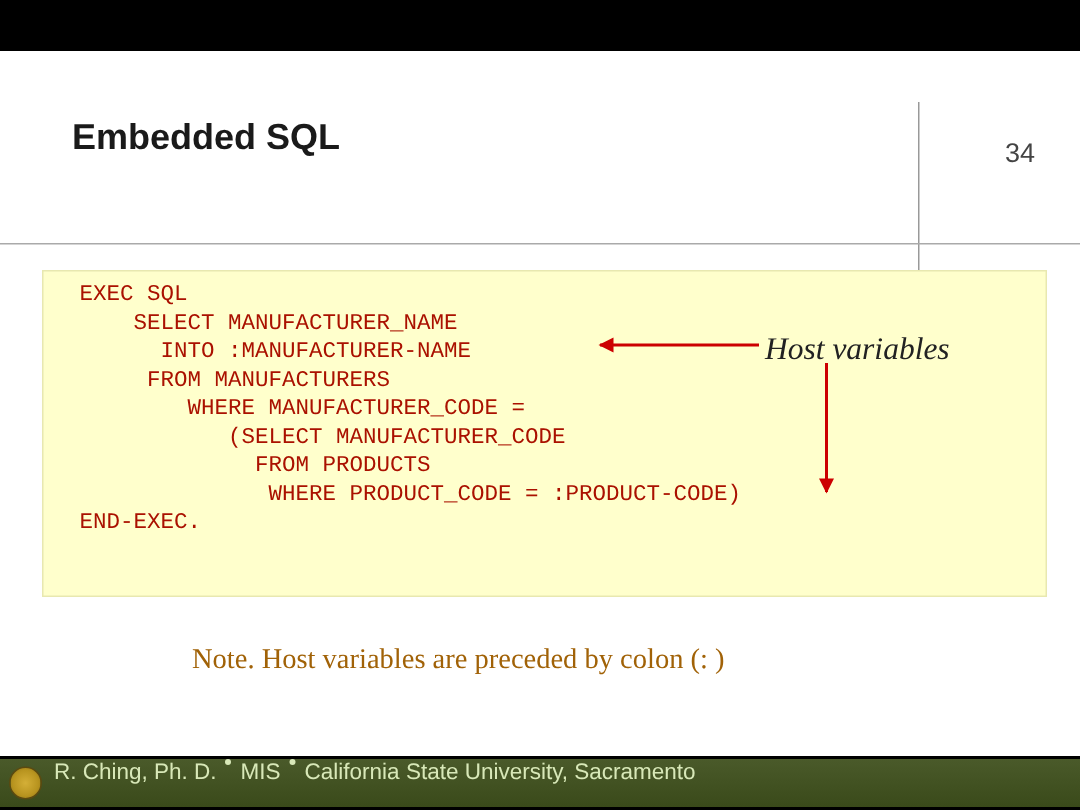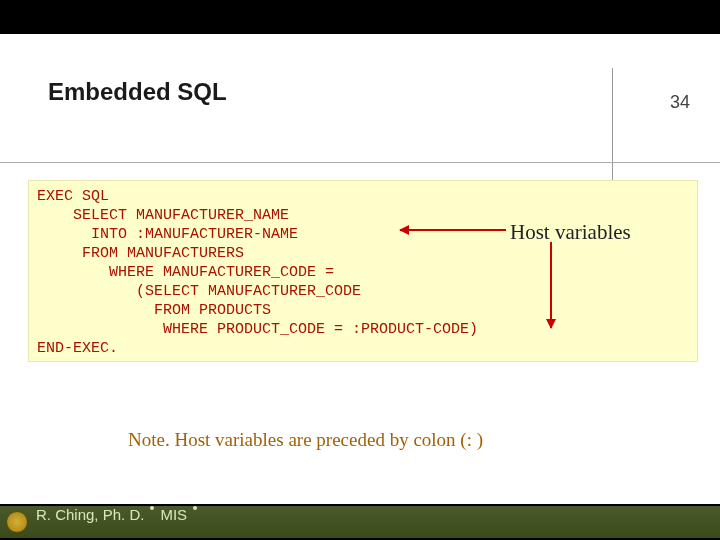--- a/index.html
+++ b/index.html
@@ -47,35 +47,36 @@
     left: 0;
     width: 720px;
     height: 1px;
     background: #aaa;
   }
   .codeblock {
     position: absolute;
     top: 146px;
     left: 28px;
     width: 670px;
-    height: 182px;
+    height: 218px;
     background: #FFFFCC;
     border: 1px solid #e8e8b0;
     font-family: "Courier New", monospace;
     font-size: 15px;
     line-height: 19px;
     color: #AA1100;
-    padding: 6px 8px;
+    padding: 6px 24px;
     white-space: pre;
   }
   .annotation {
     position: absolute;
     top: 186px;
     left: 510px;
     font-family: "Times New Roman", serif;
+    font-style: italic;
     font-size: 21px;
     color: #222;
   }
   .arrow-h {
     position: absolute;
     top: 195px;
     left: 400px;
     width: 106px;
     height: 2px;
     background: #cc0000;
@@ -173,15 +174,16 @@
   <div class="annotation">Host variables</div>
 
   <div class="note">Note.  Host variables are preceded by colon (: )</div>
 
   <div class="footer">
     <span class="seal"></span>
     <span>R. Ching, Ph. D.</span>
     <span class="dot"></span>
     <span>MIS</span>
     <span class="dot"></span>
+    <span>California State University, Sacramento</span>
   </div>
 
 </div>
 
 </body></html>

